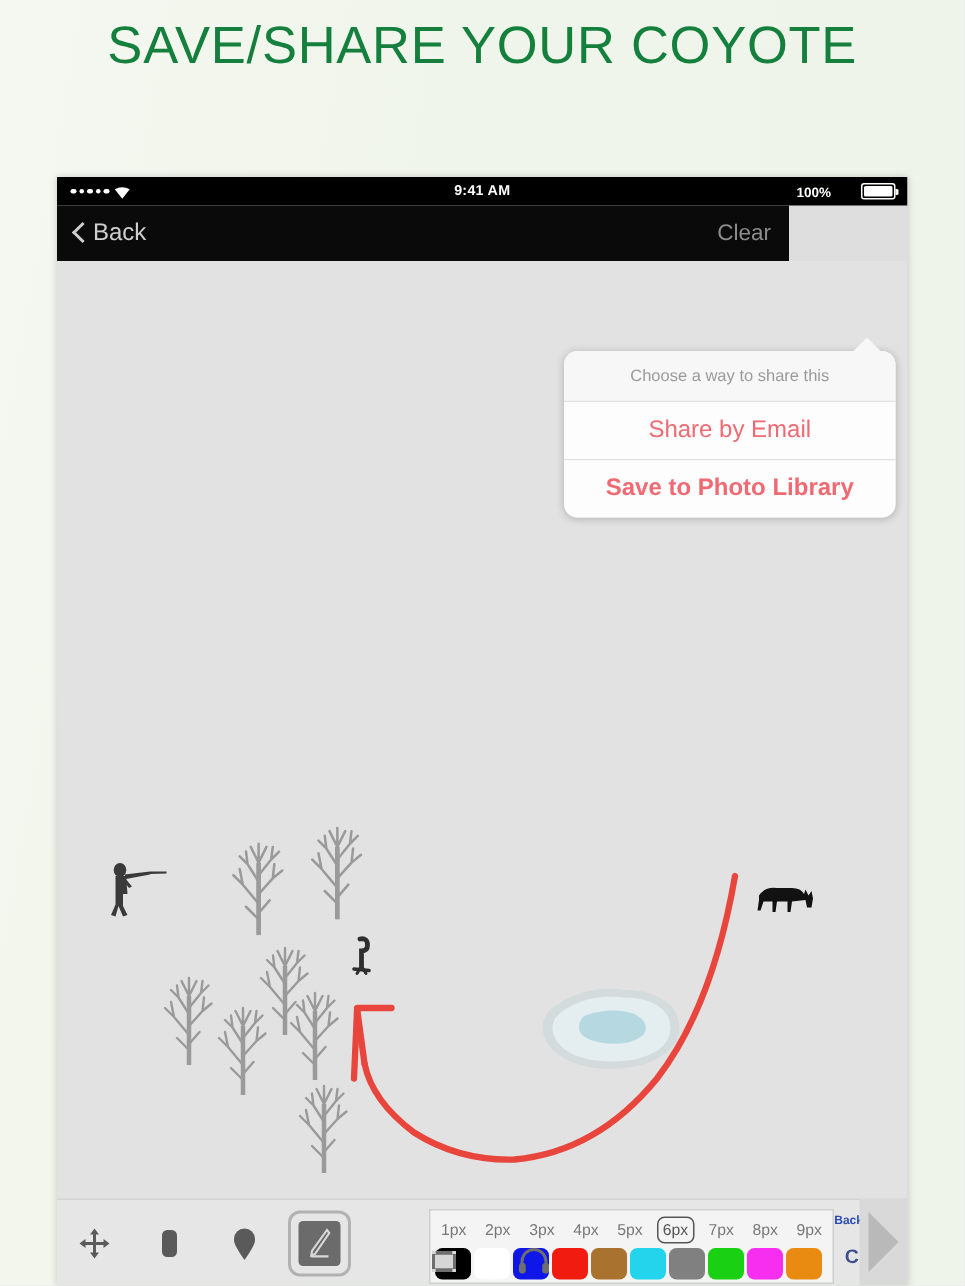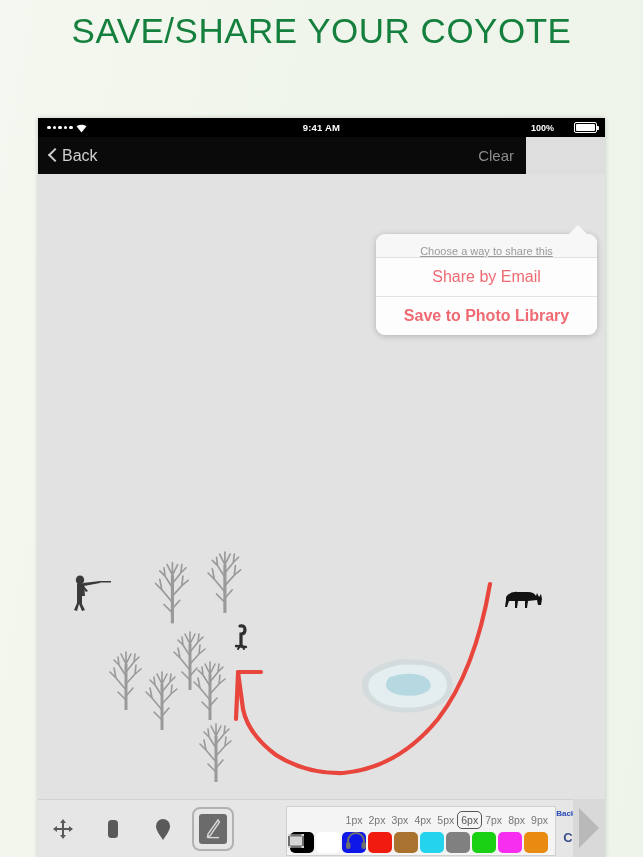--- a/index.html
+++ b/index.html
@@ -99,23 +99,23 @@
     overflow:visible;
     z-index:6;
   }
   .popover::before{
     content:"";position:absolute;top:-9px;left:192px;
     border-left:10px solid transparent;border-right:10px solid transparent;
     border-bottom:10px solid #f7f7f7;
   }
   .pop-title{
     text-align:center;color:#9a9a9a;font-size:11px;
-    padding:11px 6px 0;
+    padding:11px 6px 10px;
     border-bottom:1px solid #e2e2e2;
-    background:#f7f7f7;border-radius:9px 9px 0 0;text-decoration:underline;
+    background:#f7f7f7;border-radius:9px 9px 0 0;
   }
   .pop-item{
     text-align:center;color:#ef6a72;font-size:16px;
     padding:10px 6px;
     border-bottom:1px solid #e2e2e2;
     background:#fdfdfd;
   }
   .pop-item:last-child{border-bottom:none;border-radius:0 0 9px 9px;font-weight:bold;}
 
   
@@ -141,21 +141,21 @@
     width:28px;height:30px;background:#6b6b6b;border-radius:3px;
     display:flex;align-items:center;justify-content:center;
   }
 
   .strokepanel{
     position:absolute;left:248px;top:6px;width:268px;height:48px;
     background:#f4f4f4;border:1px solid #cfcfcf;
   }
   .sizes{
     display:flex;align-items:center;height:22px;padding:2px 4px 0;
-    justify-content:flex-end;
+    justify-content:space-between;
   }
   .size{
     font-size:10.5px;color:#777;padding:2px 3px;border-radius:5px;
     line-height:12px;
   }
   .size.selected{
     border:1.5px solid #555;color:#555;
   }
   .swatches{
     display:flex;align-items:center;height:22px;padding:0 3px;gap:2px;

